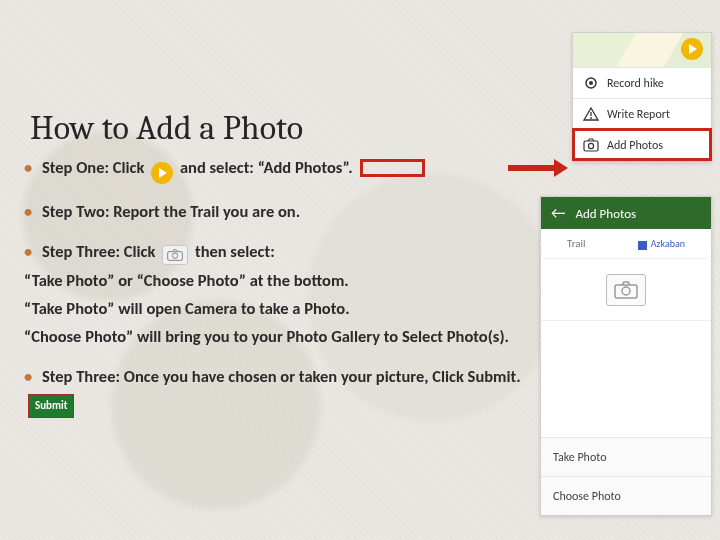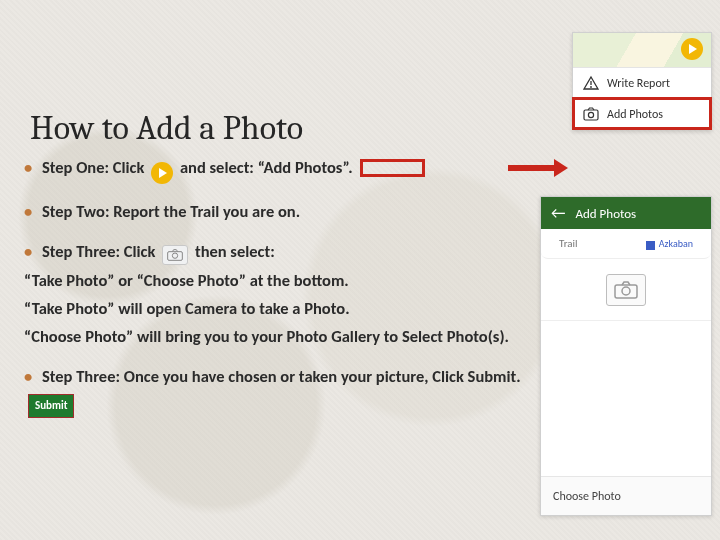--- a/index.html
+++ b/index.html
@@ -132,21 +132,21 @@
     font-size: 11px; color: #555;
     display: flex; flex-direction: column;
   }
   .ap-header {
     background: #2e6b2a; color: #fff;
     display: flex; align-items: center; gap: 10px;
     padding: 8px 10px; font-size: 13px;
   }
   .ap-trail {
     display: flex; justify-content: space-between; align-items: center;
-    padding: 8px 18px; border-bottom: 1px solid #eee;
+    padding: 8px 26px; border-bottom: 1px solid #eee;
     color: #777; font-size: 11px; border-radius: 7px;
   }
   .ap-trail .val { color: #3a5cc4; font-size: 10px; display:flex; align-items:flex-end; gap:4px;}
   .ap-trail .sq { width:9px; height:9px; background:#3a5cc4;}
   .ap-cam {
     height: 62px; display:flex; align-items:center; justify-content:center;
     border-bottom: 1px solid #eee;
   }
   .ap-cam .camsq {
     width: 40px; height: 32px;
@@ -204,20 +204,29 @@
 
   <div class="red-arrow"></div>
 
   <div class="phone-menu">
     <div class="map-strip">
       <div class="play"></div>
     </div>
     <div class="row">
       <span class="ico">
         <svg viewBox="0 0 16 16">
+            <circle cx="8" cy="8" r="5" fill="none" stroke="#333" stroke-width="1.5"></circle>
+            <circle cx="8" cy="8" r="2" fill="#333"></circle>
+          </svg>
+      </span>
+      <span>Record hike</span>
+    </div>
+    <div class="row">
+      <span class="ico">
+        <svg viewBox="0 0 16 16">
             <path d="M8 2 L15 14 H1 Z" fill="none" stroke="#333" stroke-width="1.3"></path>
             <line x1="8" y1="6" x2="8" y2="10" stroke="#333" stroke-width="1.3"></line>
             <circle cx="8" cy="12" r="0.9" fill="#333"></circle>
           </svg>
       </span>
       <span>Write Report</span>
     </div>
     <div class="row hi">
       <span class="ico">
         <svg viewBox="0 0 16 16">
@@ -246,17 +255,18 @@
       <div class="camsq">
         <svg width="24" height="18" viewBox="0 0 24 18">
             <rect x="1" y="4" width="22" height="13" rx="2" fill="none" stroke="#9a9a9a" stroke-width="1.5"></rect>
             <path d="M8 4 L10 1 H14 L16 4" fill="none" stroke="#9a9a9a" stroke-width="1.5"></path>
             <circle cx="12" cy="10" r="4" fill="none" stroke="#9a9a9a" stroke-width="1.5"></circle>
           </svg>
       </div>
     </div>
     <div class="ap-spacer"></div>
     <div class="ap-bottom">
+      <div class="opt">Take Photo</div>
       <div class="opt">Choose Photo</div>
     </div>
   </div>
 
 </div>
 
 </body></html>

